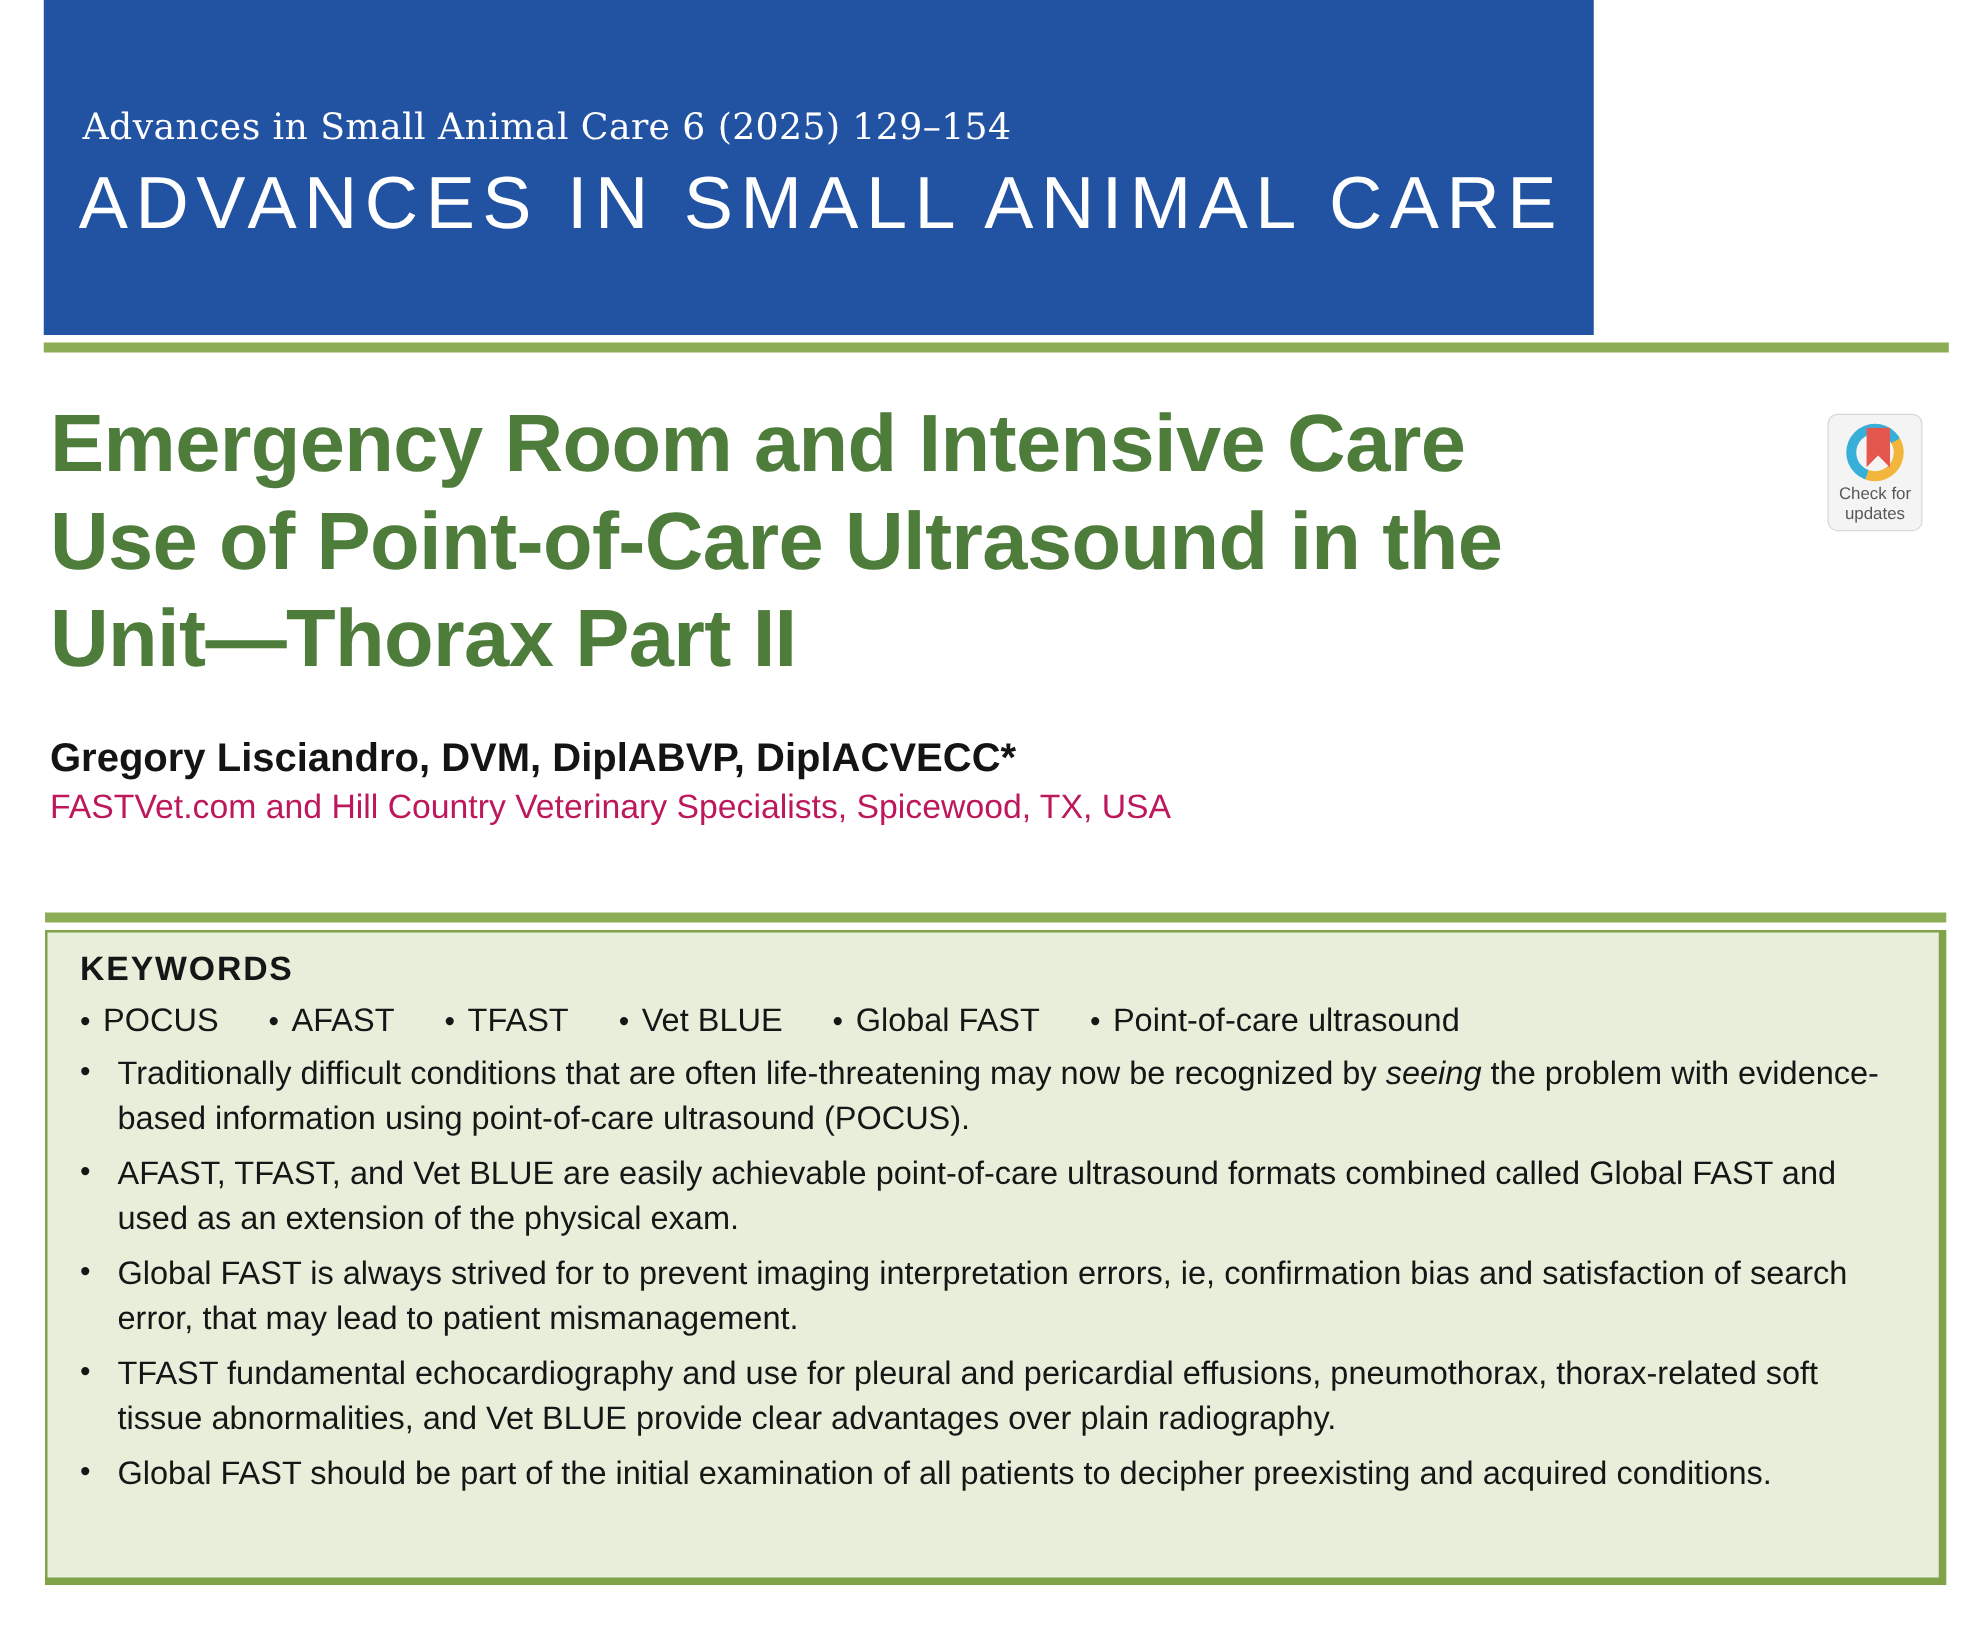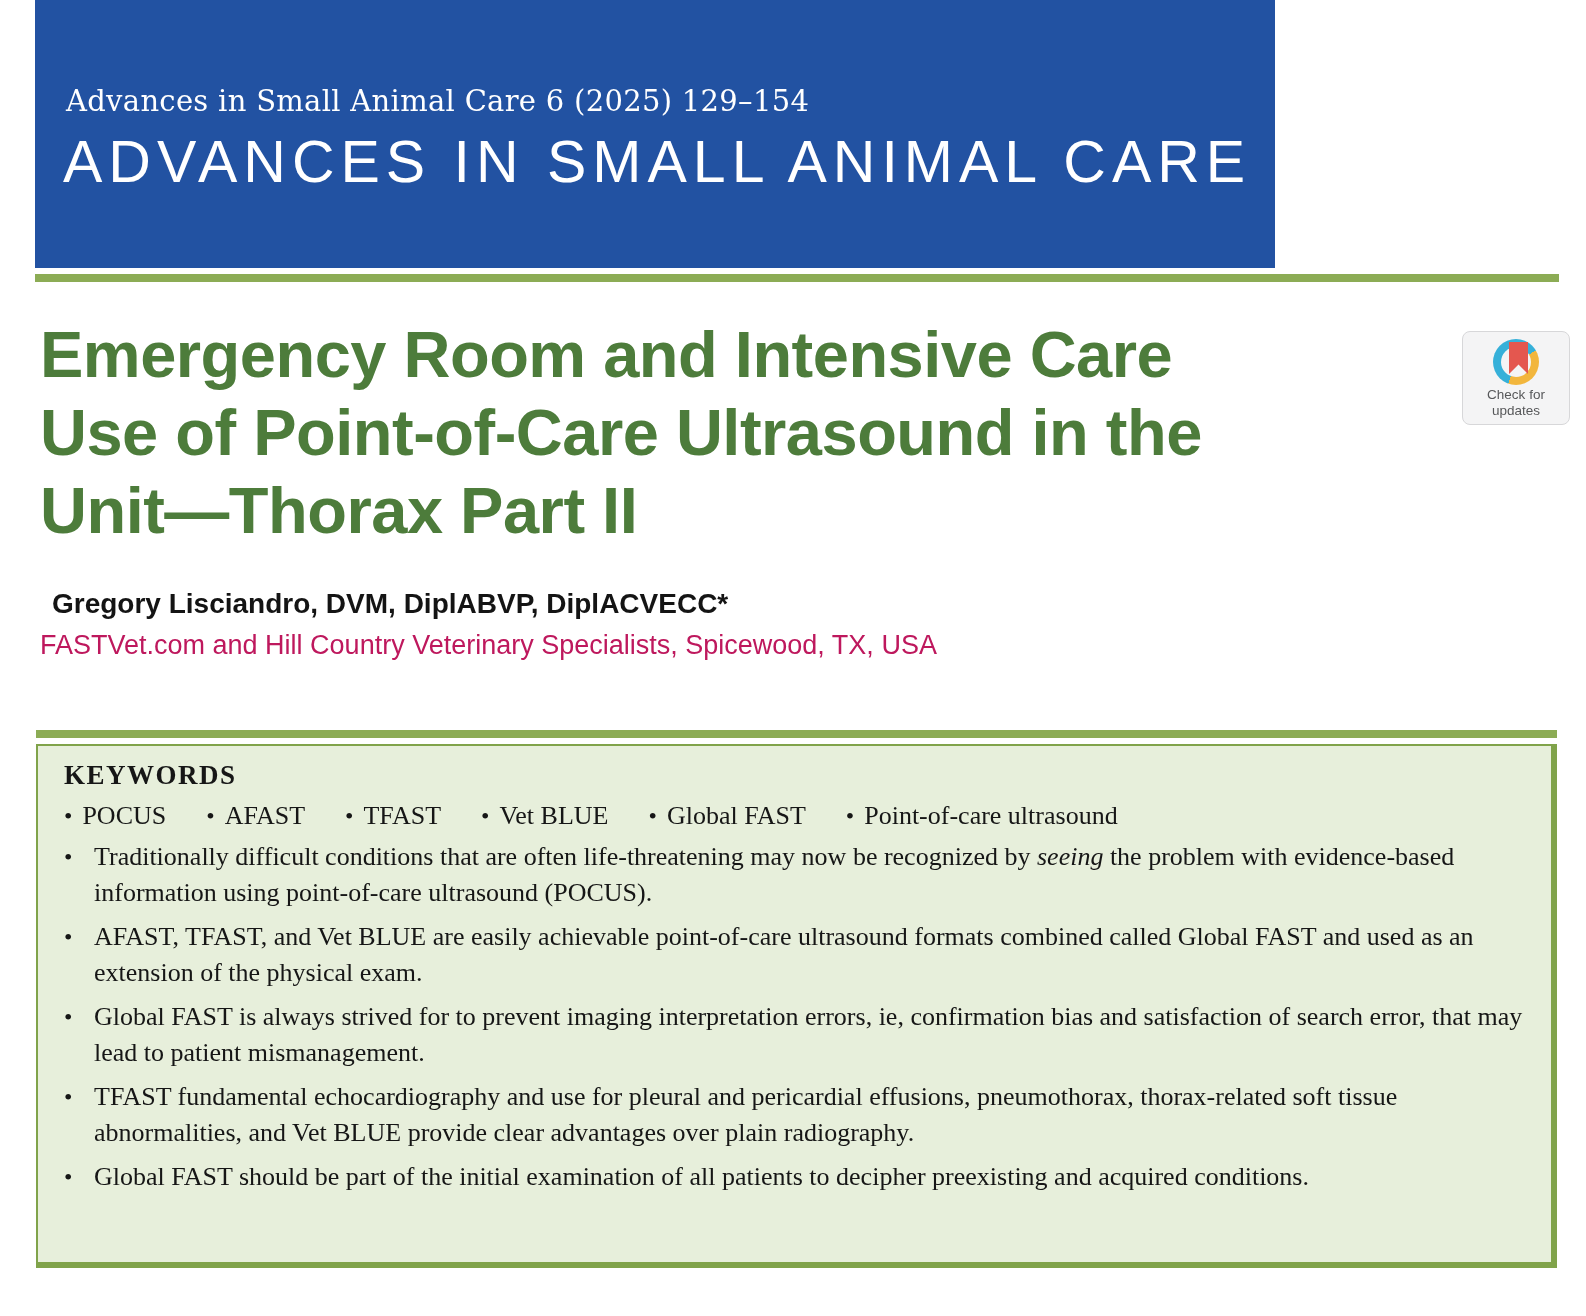--- a/index.html
+++ b/index.html
@@ -31,55 +31,55 @@
 
   
   .article-title{
     position:absolute;left:40px;top:316px;
     font-size:65px;font-weight:bold;color:#4d7c3b;
     line-height:78px;letter-spacing:-0.5px;white-space:nowrap;
   }
 
   
   .crossmark{
-    position:absolute;left:1462px;top:331px;width:108px;height:94px;
+    position:absolute;left:1462px;top:331px;width:76px;height:94px;
     background:#f4f4f5;border:1px solid #d7d7d9;border-radius:8px;
     box-sizing:border-box;text-align:center;cursor:pointer;
   }
   .cm-ring{
     position:relative;width:46px;height:46px;margin:7px auto 2px;
     border-radius:50%;
     background:conic-gradient(from 200deg,#36b0d9 0 220deg,#f2b63d 220deg 360deg);
   }
   .cm-ring::before{
     content:"";position:absolute;inset:8px;border-radius:50%;background:#f4f4f5;
   }
   .cm-bookmark{
     position:absolute;left:16px;top:3px;width:19px;height:32px;
     background:#e4574f;
     clip-path:polygon(0 0,100% 0,100% 100%,50% 70%,0 100%);
   }
   .cm-text{font-size:13.5px;line-height:16px;color:#57585a;}
 
   
   .author{
-    position:absolute;left:52px;top:588px;
-    font-size:28px;font-weight:bold;color:#141414;white-space:nowrap;
+    position:absolute;left:40px;top:588px;
+    font-size:32px;font-weight:bold;color:#141414;white-space:nowrap;
   }
   .affiliation{
     position:absolute;left:40px;top:630px;
     font-size:27px;color:#be185d;white-space:nowrap;
   }
 
   
   .summary-box{
     position:absolute;left:36px;top:744px;width:1521px;height:524px;
     box-sizing:border-box;background:#e7efdb;
     border:2px solid #80a34a;border-right-width:6px;border-bottom-width:6px;
-    padding:14px 26px 0 26px;overflow:hidden;font-family:Liberation Serif, serif;
+    padding:14px 26px 0 26px;overflow:hidden;
   }
   .box-heading{
     font-size:27px;font-weight:bold;color:#161616;letter-spacing:1.5px;
   }
   .keywords-row{
     margin-top:10px;display:flex;gap:40px;
     font-size:26px;color:#161616;white-space:nowrap;
   }
   .kw-item{display:inline-flex;align-items:baseline;}
   .kw-item .dot{margin-right:10px;font-size:24px;}

